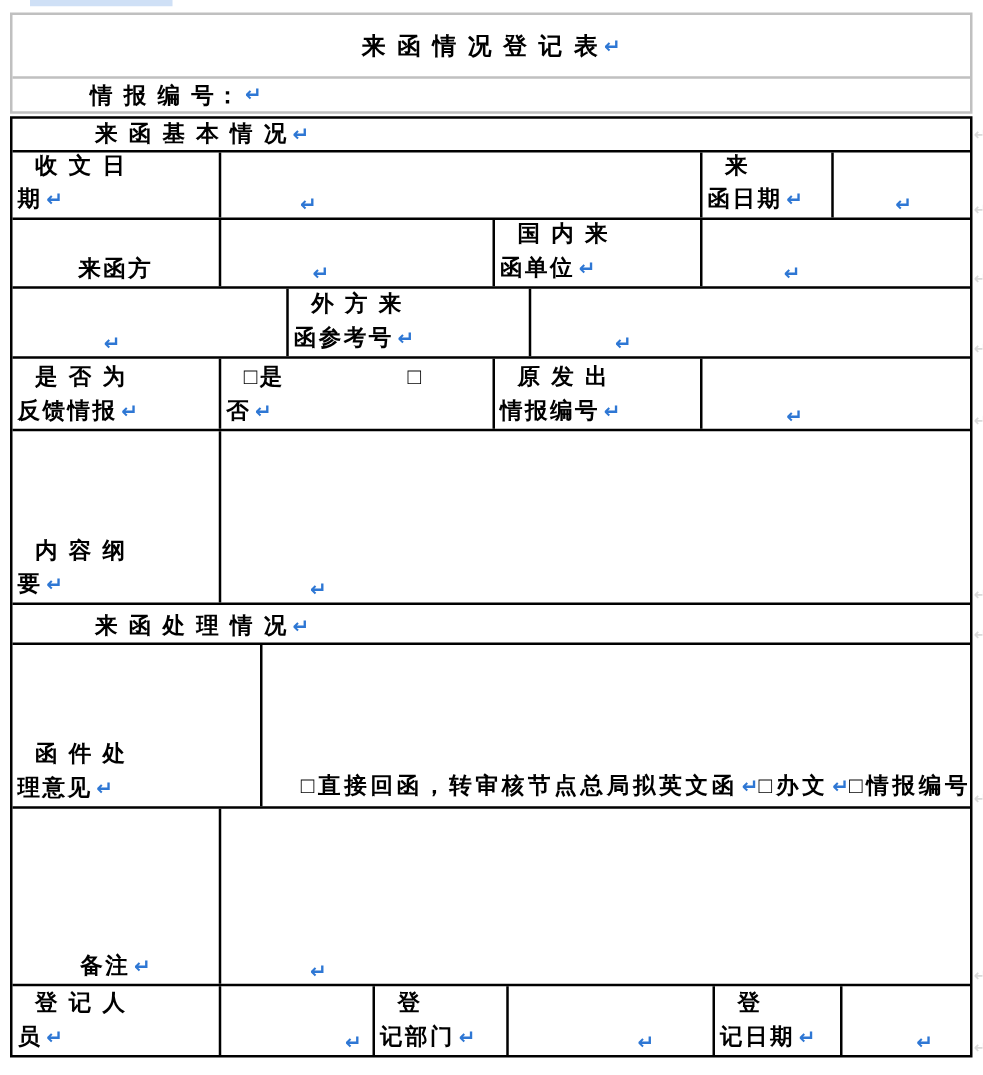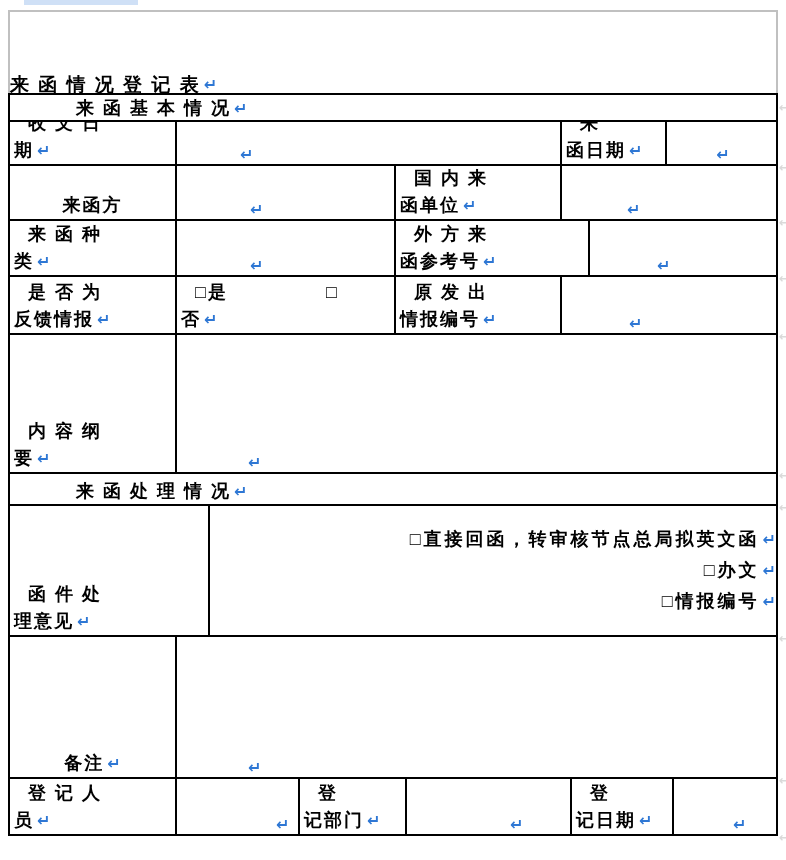--- a/index.html
+++ b/index.html
@@ -3,21 +3,21 @@
 <meta charset="utf-8">
 <style>
   * { margin:0; padding:0; box-sizing:border-box; }
   body { width:786px; height:860px; background:#ffffff; overflow:hidden;
          font-family:"Liberation Sans","DejaVu Sans",sans-serif; }
   .page { position:relative; width:786px; height:860px; background:#fff; }
   .top-strip { position:absolute; left:24px; top:0; width:114px; height:5px; background:#cfe0f6; }
 
   .gray-table { position:absolute; left:8px; top:10px; width:770px;
                 border:2px solid #c0c0c0; background:#fff; }
-  .title-row { height:49px; display:flex; align-items:center; justify-content:flex-start;margin-top:48px; }
+  .title-row { height:49px; display:flex; align-items:center; justify-content:center; }
   .info-row  { height:28px; border-top:2px solid #c0c0c0; display:flex; align-items:center; padding-left:62px; }
 
   .black-table { position:absolute; left:8px; top:93px; width:770px; border:2px solid #000; background:#fff; }
   .trow { display:flex; width:100%; }
   .trow + .trow { border-top:2px solid #000; }
   .cell { flex:0 0 auto; position:relative; display:flex; align-items:flex-end; overflow:hidden; }
   .cell + .cell { border-left:2px solid #000; }
   .grow { flex:1 1 auto; }
 
   .txt { white-space:pre-wrap; font-weight:bold; font-size:18px; line-height:27px;
@@ -26,21 +26,21 @@
   .lab-center { justify-content:center; }
   .lab-center .txt { padding-left:0;margin-top:37px; }
 
   .title-txt { font-size:19px; letter-spacing:2px; font-weight:bold; white-space:pre; }
   .info-txt  { font-size:18px; letter-spacing:2px; font-weight:bold; white-space:pre; }
 
   .pil { color:#2e77d4; font-weight:bold; font-size:16px; letter-spacing:0; padding-left:3px; }
   .val { }
   .center { justify-content:center; }
 
-  .opts { display:flex; flex-direction:column; justify-content:center; padding-left:48px; }
+  .opts { display:flex; flex-direction:row; justify-content:center; padding-left:48px; }
   .opt  { font-weight:bold; font-size:18px; letter-spacing:3px; line-height:31px; color:#000; white-space:pre; }
 
   .faint-mark { position:absolute; left:779px; width:12px; color:#dadada; font-size:13px; font-weight:bold; }
 </style>
 </head>
 <body>
 
 <div class="page">
   <div class="top-strip"></div>
 
@@ -56,21 +56,21 @@
   </div>
 
   <div class="black-table">
 
     <div class="trow" style="height:25px">
       <div class="cell grow sech">
         <div class="txt" style="line-height:22px"><span>来 函 基 本 情 况</span><span class="pil">↵</span></div>
       </div>
     </div>
 
-    <div class="trow" style="height:44px">
+    <div class="trow" style="height:54px">
       <div class="cell" style="width:165px">
         <div class="txt"><span>  收 文 日
 期</span><span class="pil">↵</span></div>
       </div>
       <div class="cell val" style="width:385px; padding-left:60px">
         <span class="pil">↵</span>
       </div>
       <div class="cell" style="width:105px">
         <div class="txt"><span>  来
 函日期</span><span class="pil">↵</span></div>
@@ -90,24 +90,20 @@
       <div class="cell" style="width:166px">
         <div class="txt"><span>  国 内 来
 函单位</span><span class="pil">↵</span></div>
       </div>
       <div class="cell grow val" style="padding-left:62px">
         <span class="pil">↵</span>
       </div>
     </div>
 
     <div class="trow" style="height:56px">
-      <div class="cell" style="width:165px">
-        <div class="txt"><span>  来 函 种
-类</span><span class="pil">↵</span></div>
-      </div>
       <div class="cell val" style="width:219px; padding-left:70px">
         <span class="pil">↵</span>
       </div>
       <div class="cell" style="width:194px">
         <div class="txt"><span>  外 方 来
 函参考号</span><span class="pil">↵</span></div>
       </div>
       <div class="cell grow val" style="padding-left:64px">
         <span class="pil">↵</span>
       </div>

